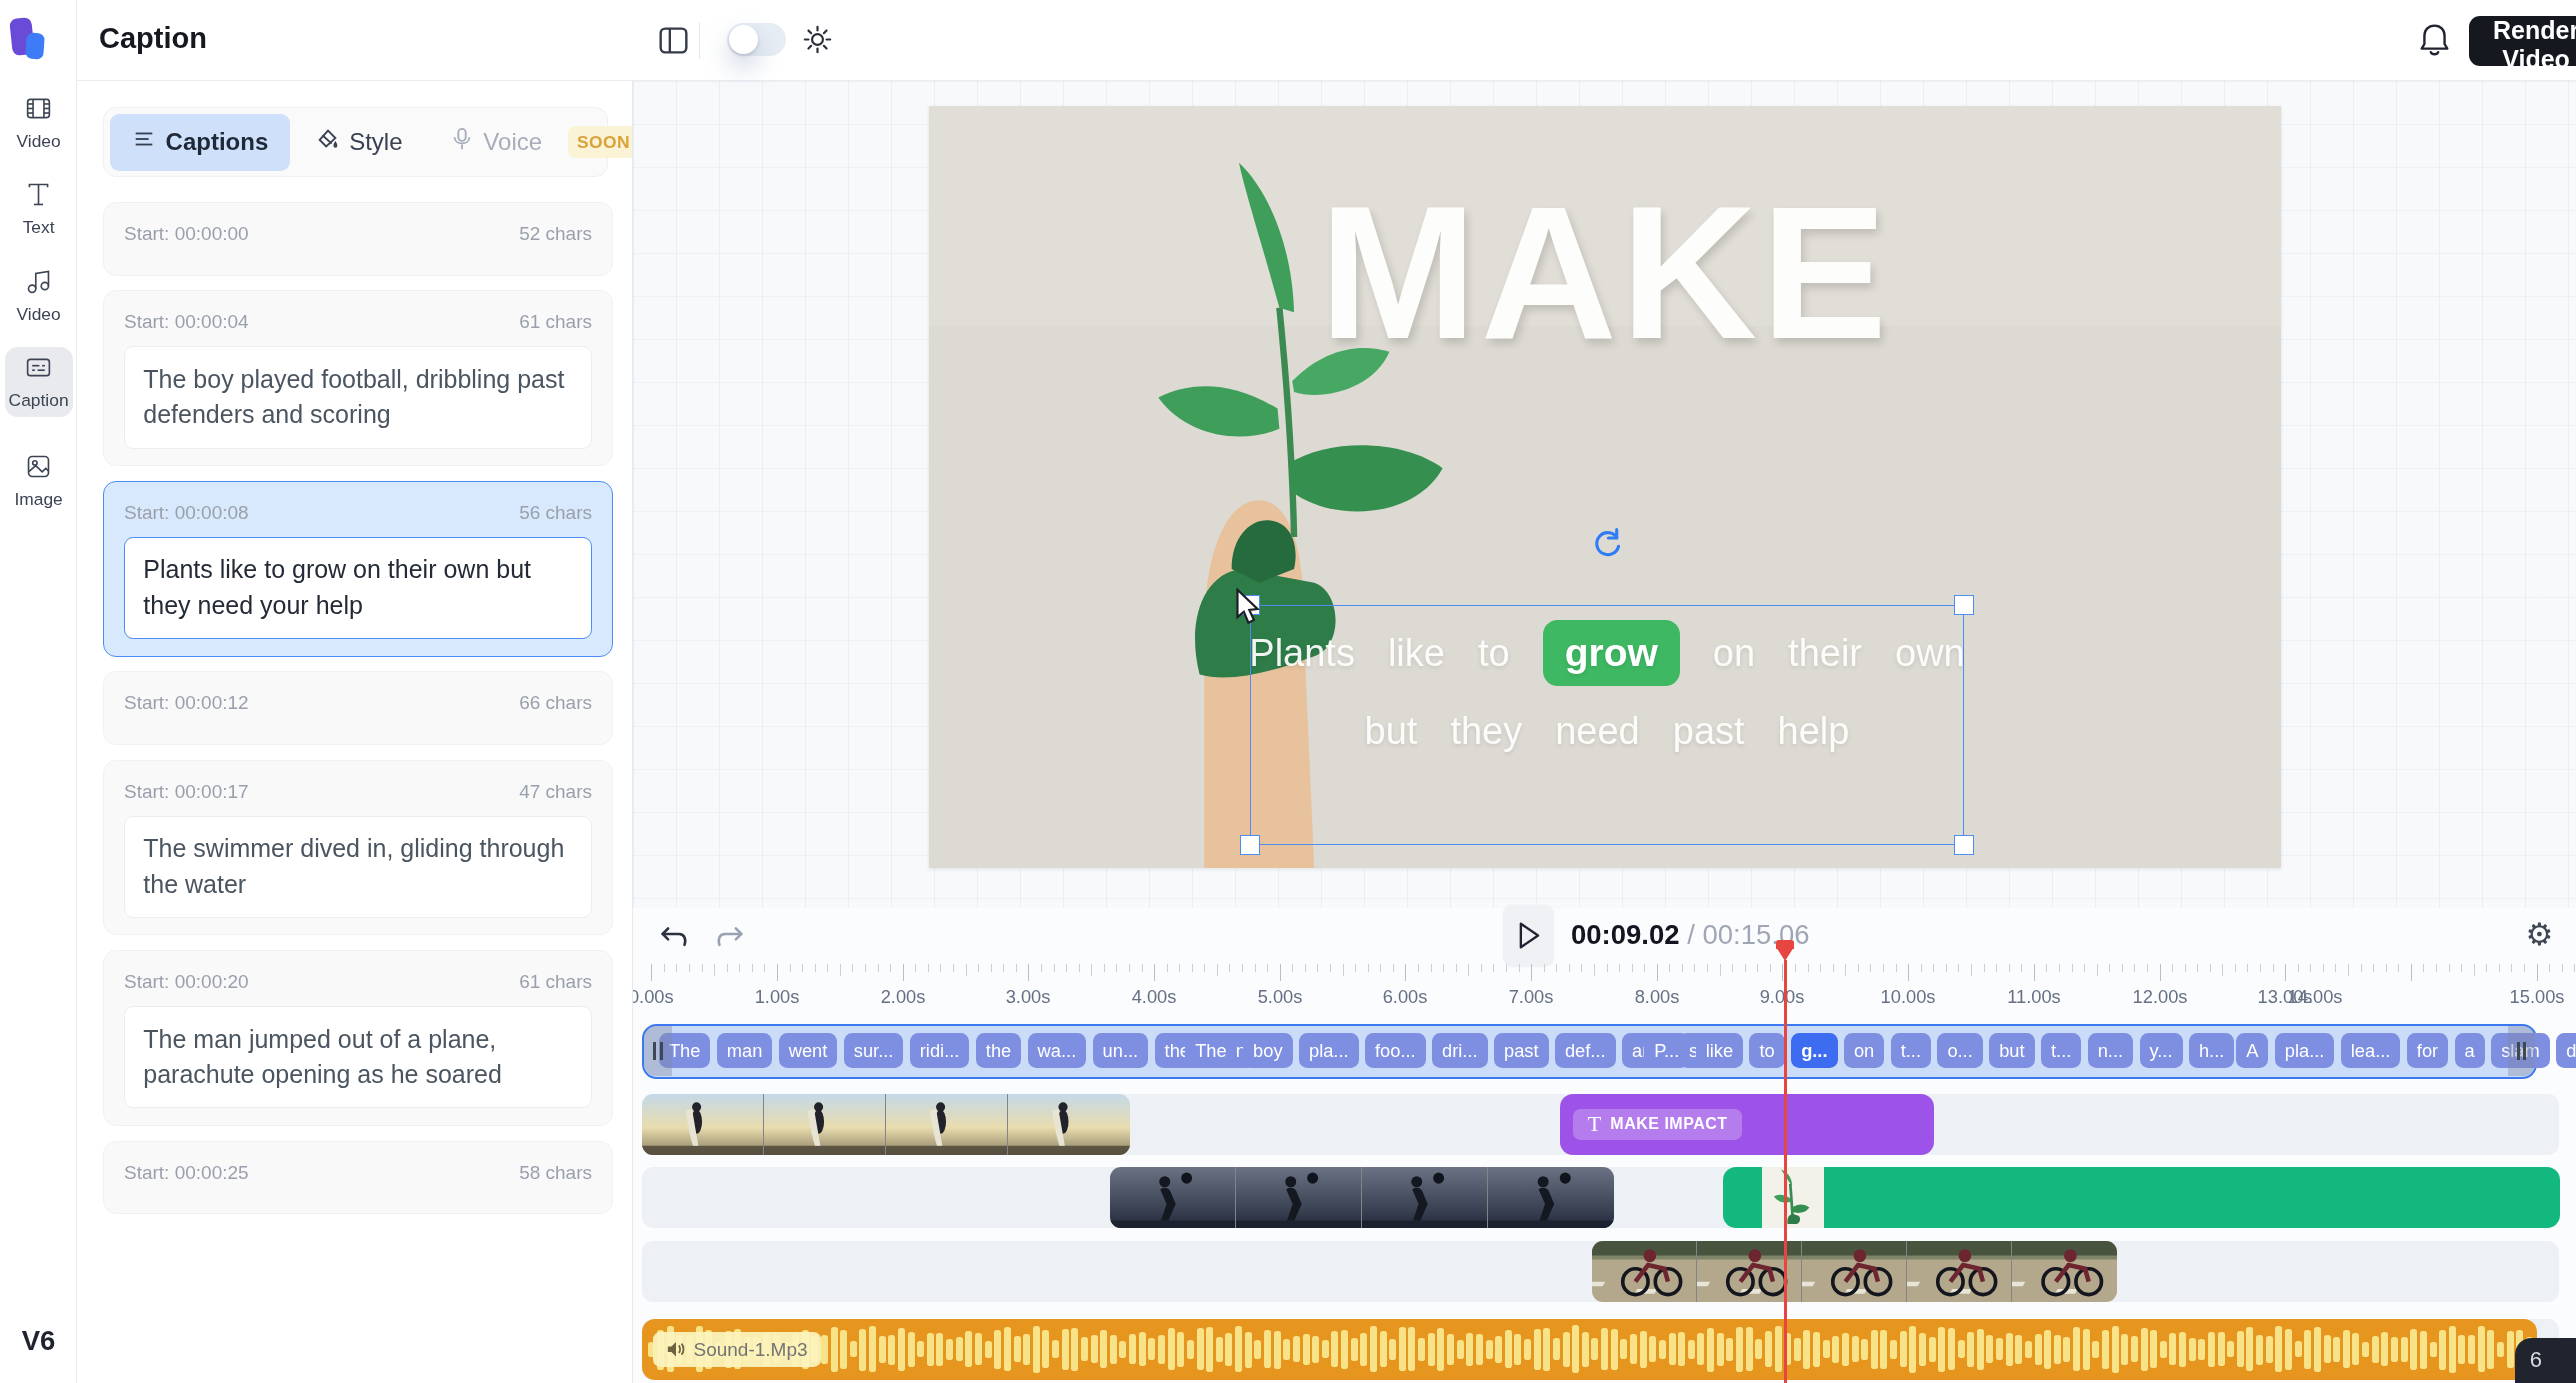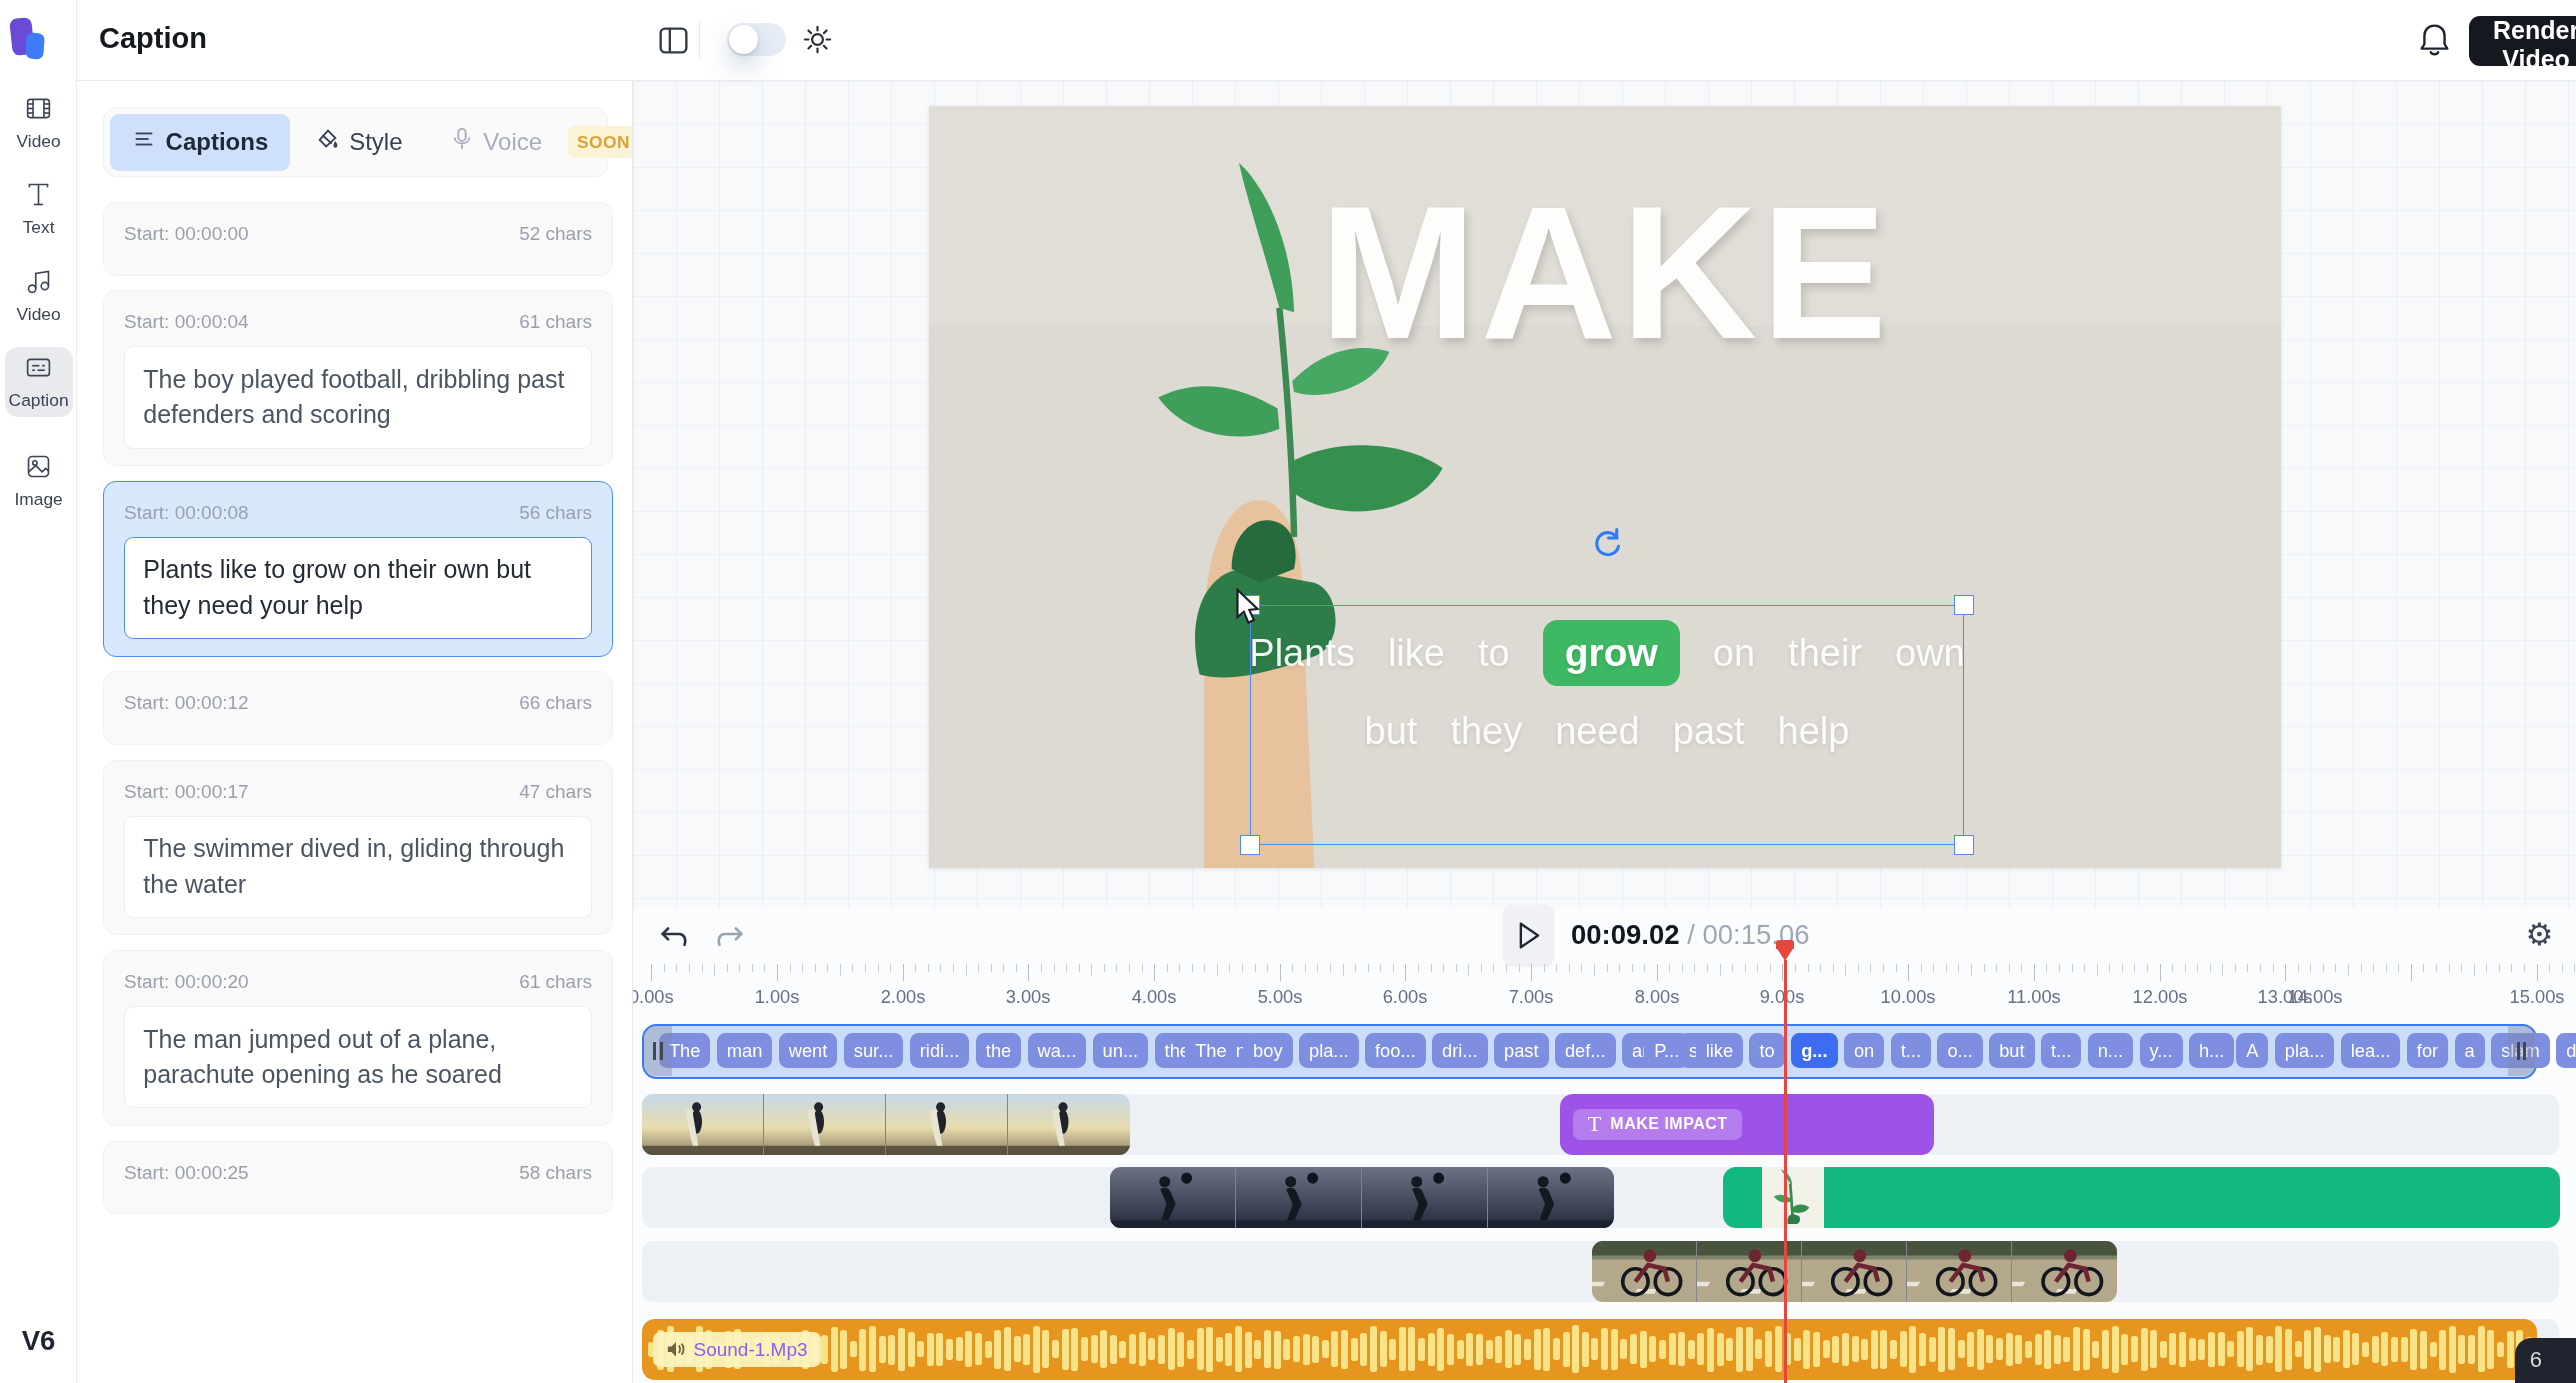--- a/index.html
+++ b/index.html
@@ -108,21 +108,21 @@
   #text-clip .pill .tglyph { font-family:"Liberation Serif",serif; font-size:22px; }
   #text-clip .pill .tlabel { font-size:16px; font-weight:600; letter-spacing:0.5px; }
 
   #green-clip { position:absolute; left:1090px; top:1086px; width:837px; height:61px; background:#13b87e; border-radius:13px; cursor:pointer; }
   #green-clip .gthumb { position:absolute; left:39px; top:0; width:62px; height:61px; background:#f2f1ea; }
 
   #audio-clip { position:absolute; left:9.2px; top:1238px; width:1895px; height:61px; background:#e6961e; border-radius:13px; overflow:hidden; cursor:pointer; }
   #wave { position:absolute; left:0; top:0; width:100%; height:100%; }
   .wbar { position:absolute; width:6.4px; background:#f9e388; border-radius:2.8px; }
   #audio-label { position:absolute; left:11px; top:13px; height:35px; display:flex; align-items:center; gap:7.3px; padding:0 13px; background:rgba(252,244,190,.92); border-radius:7.3px; z-index:2; }
-  #audio-label span { font-size:19px; color:#8b5cf6; }
+  #audio-label span { font-size:19px; color:#737373; }
 
   #playhead-line { position:absolute; left:1149px; top:879px; width:2.8px; height:424px; background:#e64540; z-index:8; }
   #playhead-head { position:absolute; left:1141px; top:866px; width:0; height:0; border-left:9.2px solid transparent; border-right:9.2px solid transparent; border-top:14.7px solid #e64540; z-index:9; }
   #playhead-cap { position:absolute; left:1141px; top:859px; width:18.3px; height:9.2px; background:#e64540; border-radius:2.8px 2.8px 0 0; z-index:9; }
 
   #corner-badge { position:absolute; left:2515px; top:1338px; width:101px; height:83px; background:#20242e; border-radius:16.5px; color:#d7dae2; font-size:22px; padding:9.2px 0 0 14.7px; z-index:40; }
 </style>
 </head>
 <body>
 

